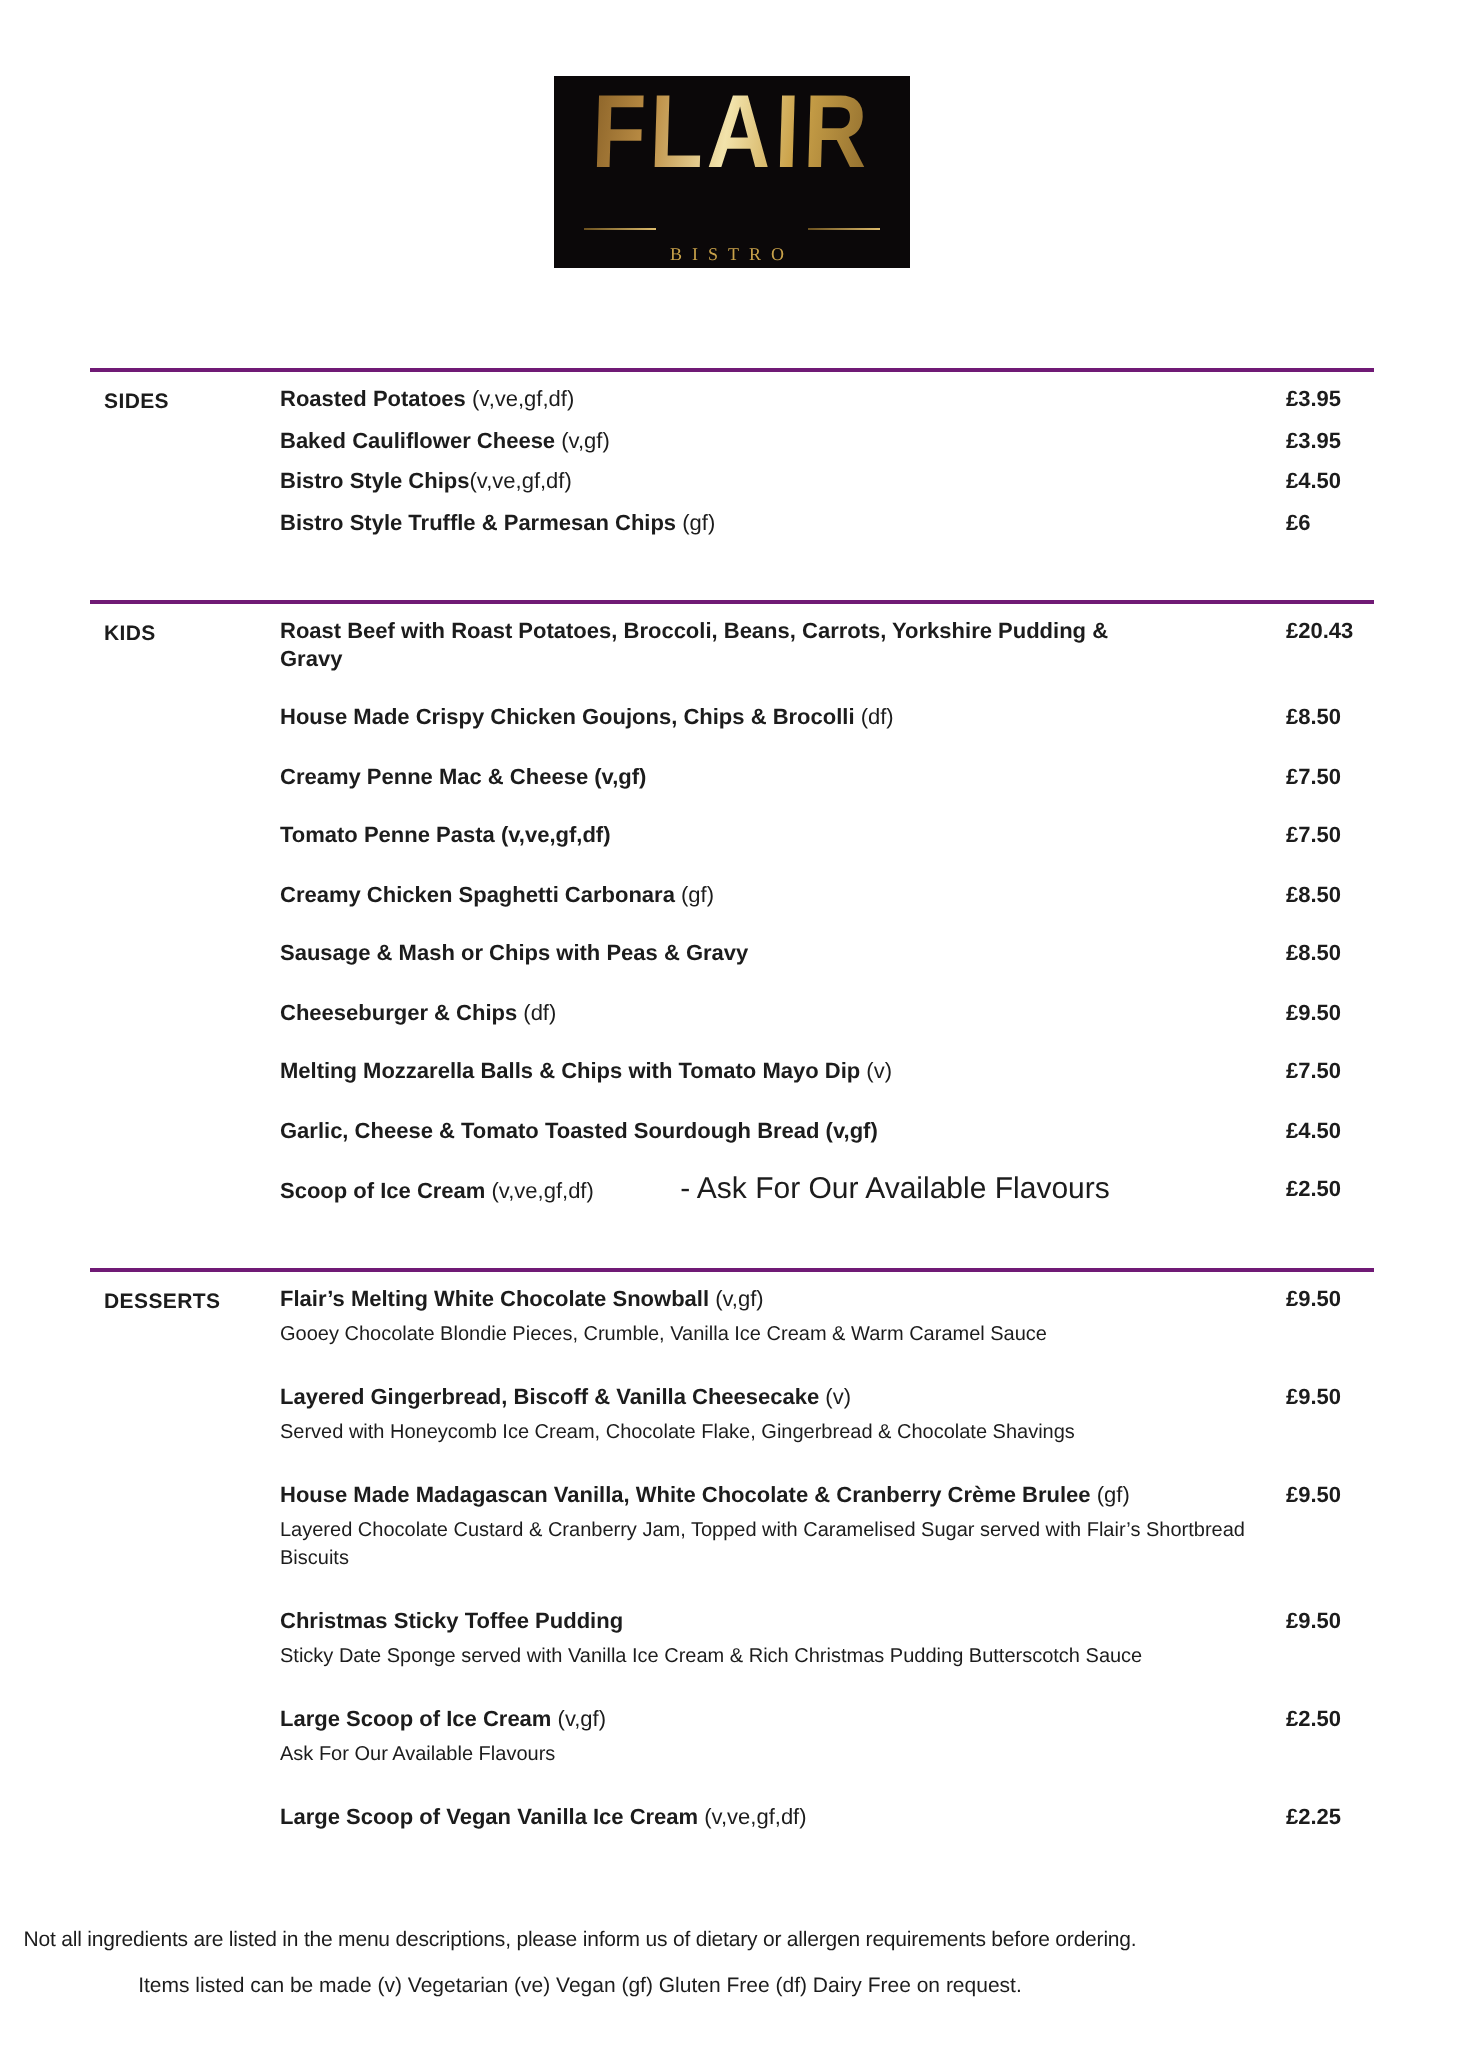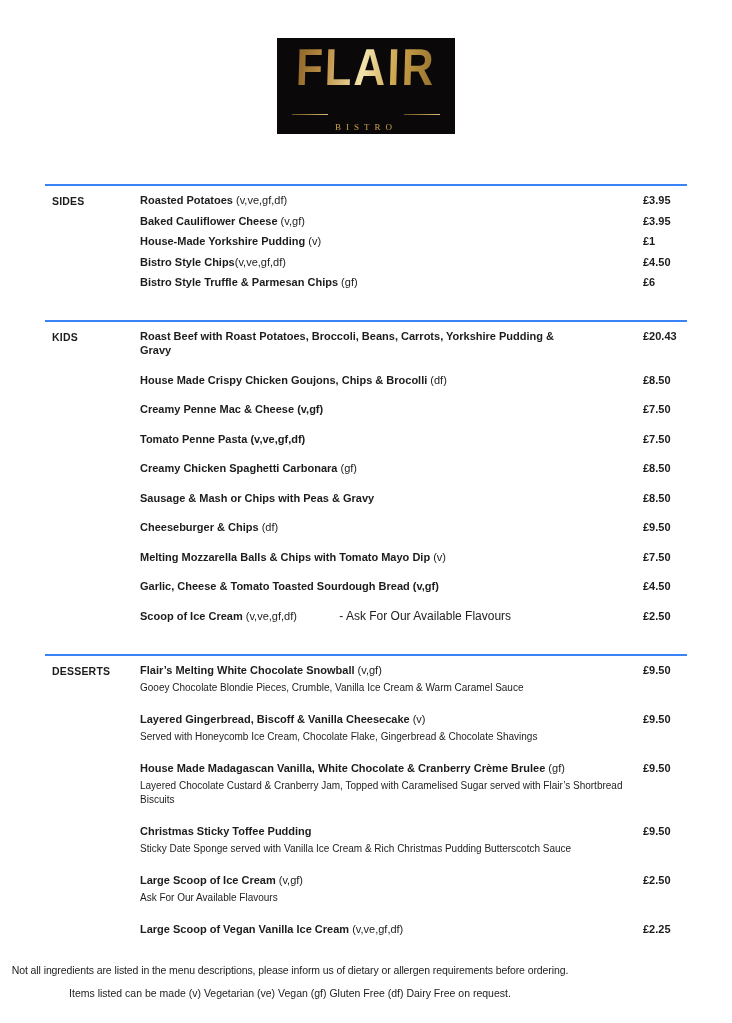--- a/index.html
+++ b/index.html
@@ -44,39 +44,39 @@
     font-family:"Liberation Serif", serif;
     margin-top:24px;
   }
 
   
   .content {
     position:absolute; left:45px; top:184px;
     width:642px;
   }
   .section {
-    border-top:2px solid #3b82f6;
+    border-top:2px solid #701a75;
     padding-top:7px;
     display:flex;
     margin-bottom:31px;
   }
   .sec-label {
     flex:none; width:95px;
     font-size:10.5px; font-weight:bold;
     padding-left:7px; padding-top:2px;
     letter-spacing:0.2px;
   }
   .sec-items { flex:1; min-width:0; }
 
   .row { display:flex; align-items:flex-start; }
   .itext { flex:1; min-width:0; font-size:11px; line-height:14px; padding-right:10px; }
   .nm { font-weight:bold; }
   .cd { font-weight:normal; }
   .cd.cb { font-weight:bold; }
-  .note { font-size:12px;padding-left:39px; }
+  .note { font-size:15px;padding-left:39px; }
   .price { flex:none; width:44px; font-size:11px; font-weight:bold; line-height:14px; text-align:left; }
 
   .sec-sides .row { margin-bottom:6.5px; }
   .sec-kids  .row { margin-bottom:15.5px;gap:48px; }
   .sec-kids  .row:last-child, .sec-sides .row:last-child { margin-bottom:0; }
 
   .dgroup { margin-bottom:17px; }
   .dgroup:last-child { margin-bottom:0; }
   .desc {
     font-size:10px; line-height:14px;
@@ -112,24 +112,20 @@
       <div class="sec-items">
         <div class="row">
           <div class="itext"><span class="nm">Roasted Potatoes</span><span class="cd"> (v,ve,gf,df)</span></div>
           <div class="price">£3.95</div>
         </div>
         <div class="row">
           <div class="itext"><span class="nm">Baked Cauliflower Cheese</span><span class="cd"> (v,gf)</span></div>
           <div class="price">£3.95</div>
         </div>
         <div class="row">
-          <div class="itext"><span class="nm">House-Made Yorkshire Pudding</span><span class="cd"> (v)</span></div>
-          <div class="price">£1</div>
-        </div>
-        <div class="row">
           <div class="itext"><span class="nm">Bistro Style Chips</span><span class="cd">(v,ve,gf,df)</span></div>
           <div class="price">£4.50</div>
         </div>
         <div class="row">
           <div class="itext"><span class="nm">Bistro Style Truffle &amp; Parmesan Chips</span><span class="cd"> (gf)</span></div>
           <div class="price">£6</div>
         </div>
       </div>
     </div>
 

